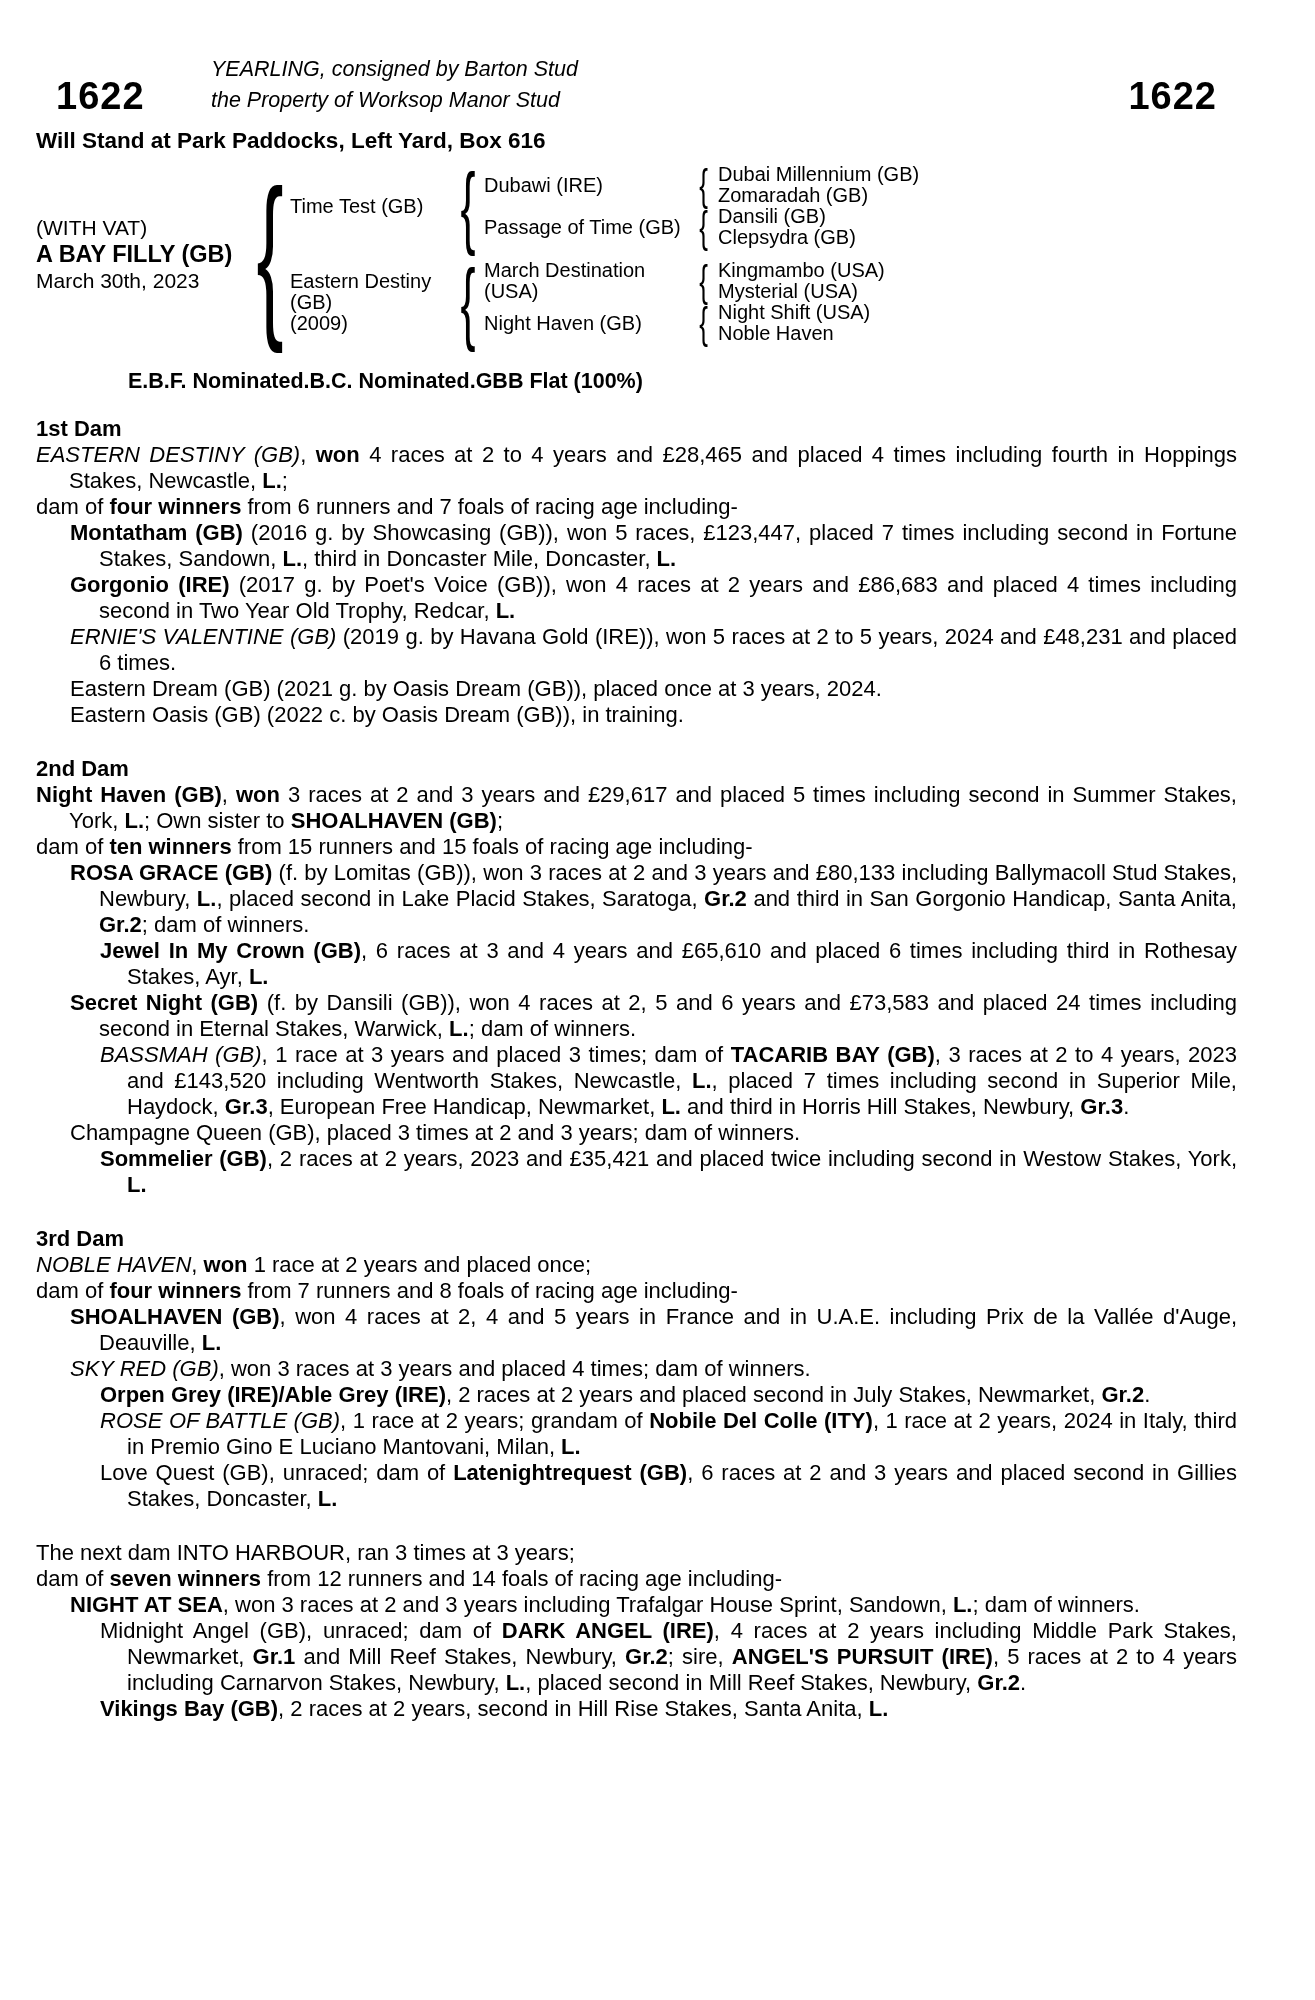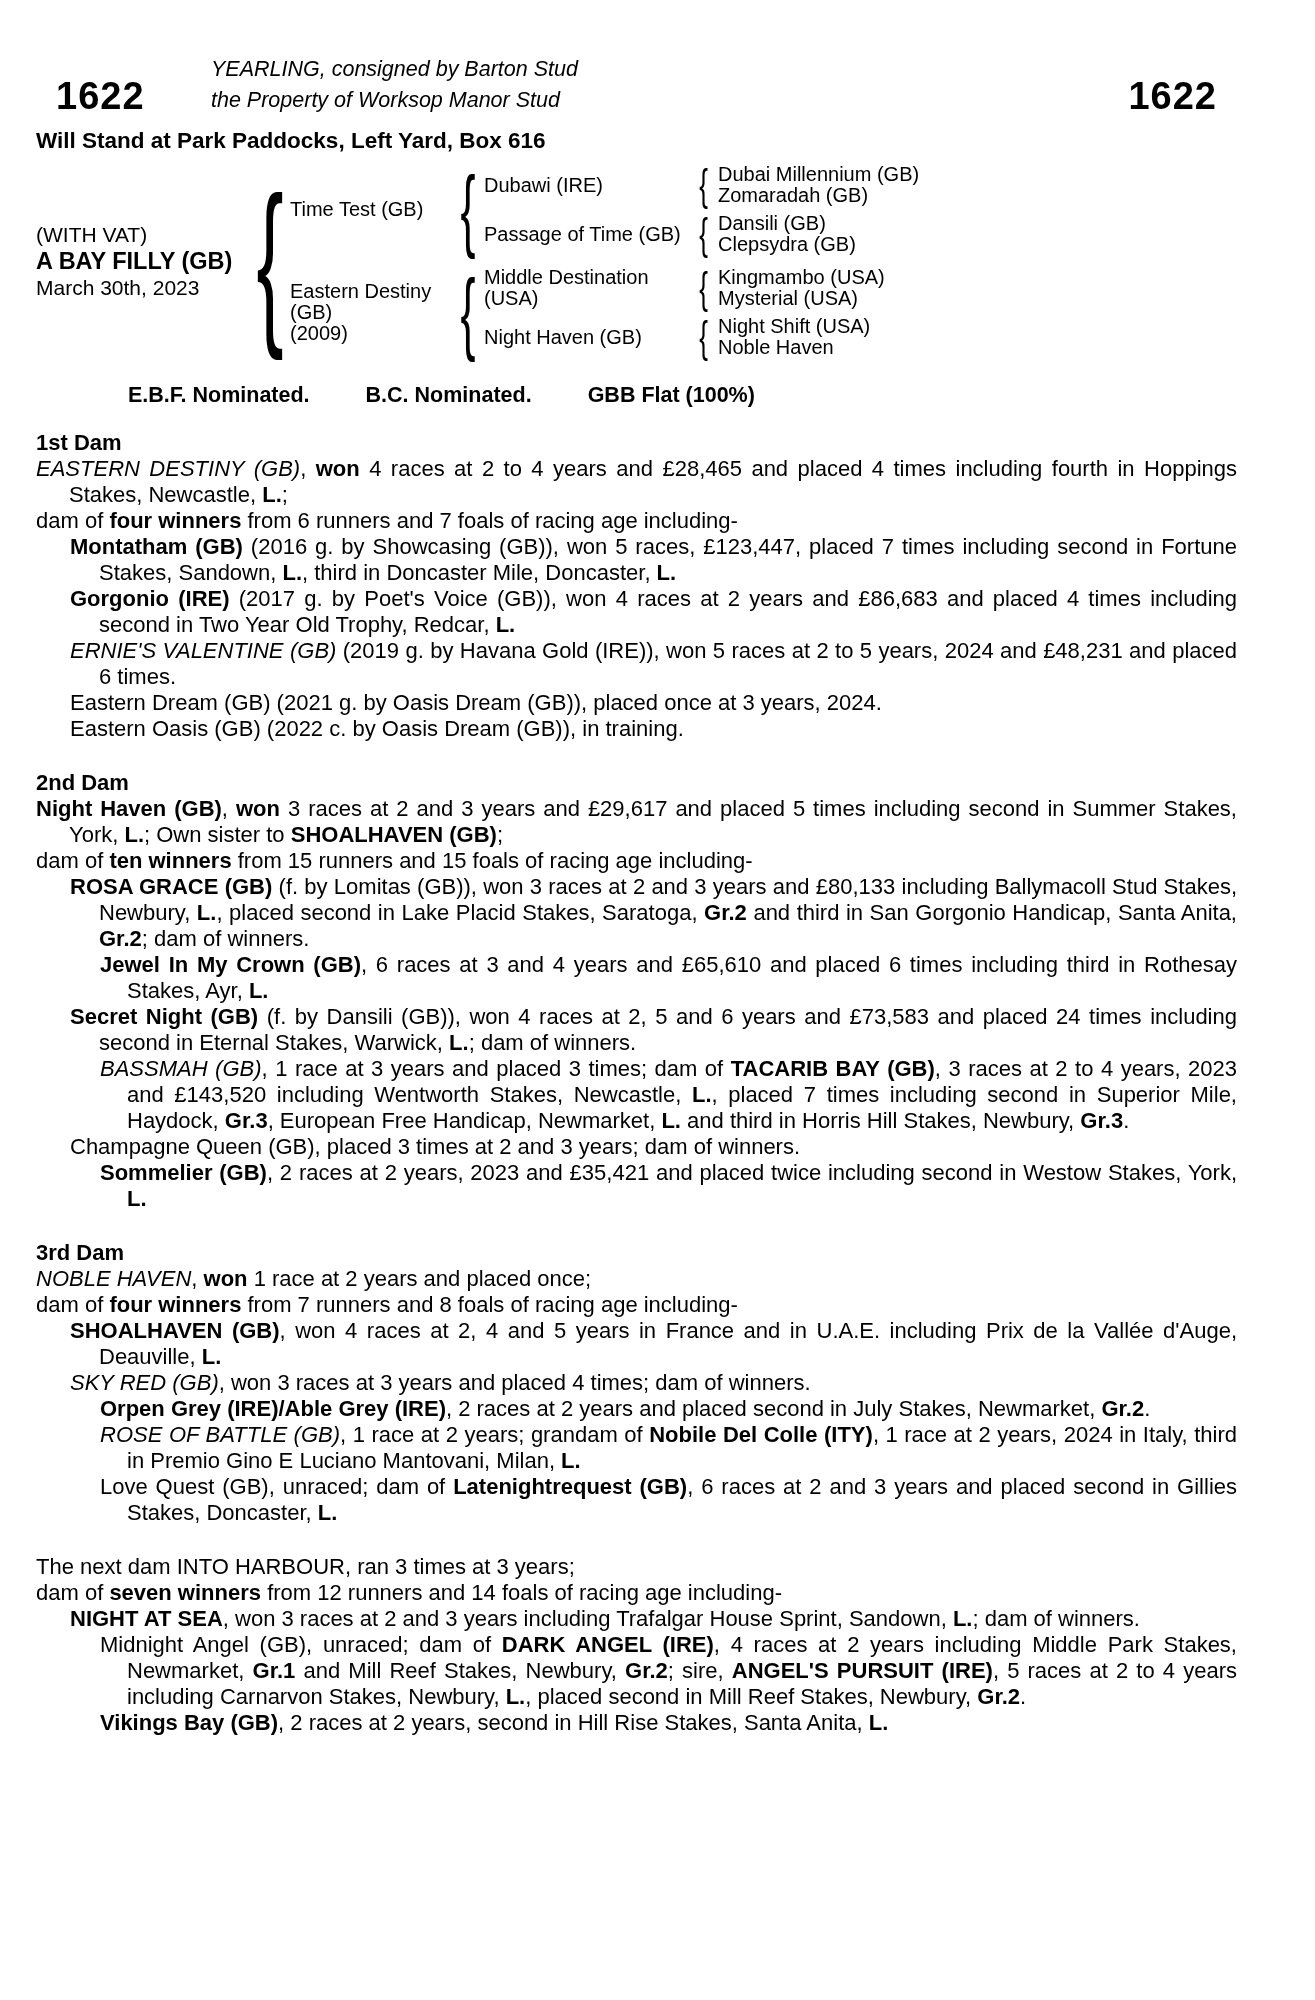--- a/index.html
+++ b/index.html
@@ -26,26 +26,26 @@
   .brace span{display:block;line-height:.72;font-weight:400}
   .brace-lg{width:40px}
   .brace-md{width:32px}
   .brace-sm{width:28px}
   .brace-lg span{font-size:180px;transform:scale(.45,1)}
   .brace-md span{font-size:90px;transform:scale(.5,1)}
   .brace-sm span{font-size:45px;transform:scale(.58,1)}
   .gen1col{display:flex;flex-direction:column;gap:12px}
   .g1{display:flex;align-items:center}
   .g1name{width:162px;flex:0 0 auto}
-  .g2col{display:flex;flex-direction:column;gap:7px}
+  .g2col{display:flex;flex-direction:column;}
   .g2{display:flex;align-items:center}
   .g2name{width:206px;flex:0 0 auto}
   .g3col div{white-space:nowrap}
   
-  .noms{display:flex;gap:56px;padding-left:92px;font-weight:700;font-size:21.5px;margin-top:24px}
+  .noms{display:flex;padding-left:92px;font-weight:700;font-size:21.5px;margin-top:24px}
   
   .section{margin-top:28px}
   .section:first-child{margin-top:22px}
   .sec-h{font-weight:700}
   .para{text-align:justify}
   .p-main{padding-left:33px;text-indent:-33px}
   .p-e1{padding-left:63px;text-indent:-29px}
   .p-e2{padding-left:91px;text-indent:-27px}
   .b{font-weight:700}
   .i{font-style:italic}
@@ -112,21 +112,21 @@
       <div class="g1">
         <div class="g1name">
           <div>Eastern Destiny (GB)</div>
           <div>(2009)</div>
         </div>
         <div class="brace brace-md">
             <span>{</span>
           </div>
         <div class="g2col">
           <div class="g2">
-            <div class="g2name">Middle Destination (USA)</div>
+            <div class="g2name">March Destination (USA)</div>
             <div class="brace brace-sm">
                 <span>{</span>
               </div>
             <div class="g3col">
               <div>Kingmambo (USA)</div>
               <div>Mysterial (USA)</div>
             </div>
           </div>
           <div class="g2">
             <div class="g2name">Night Haven (GB)</div>

